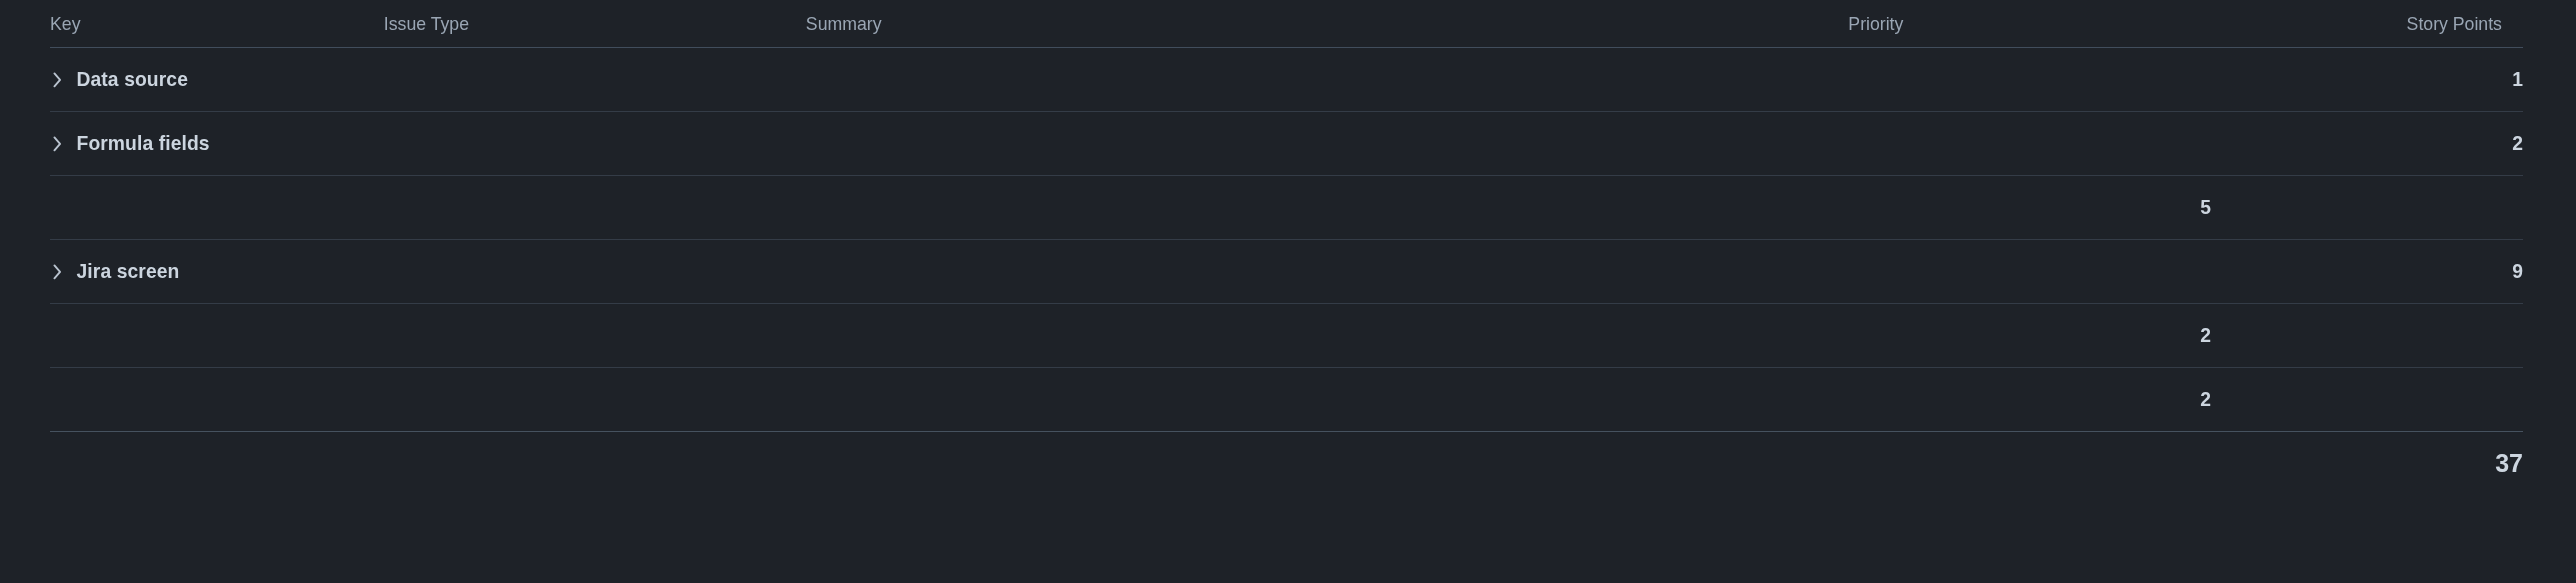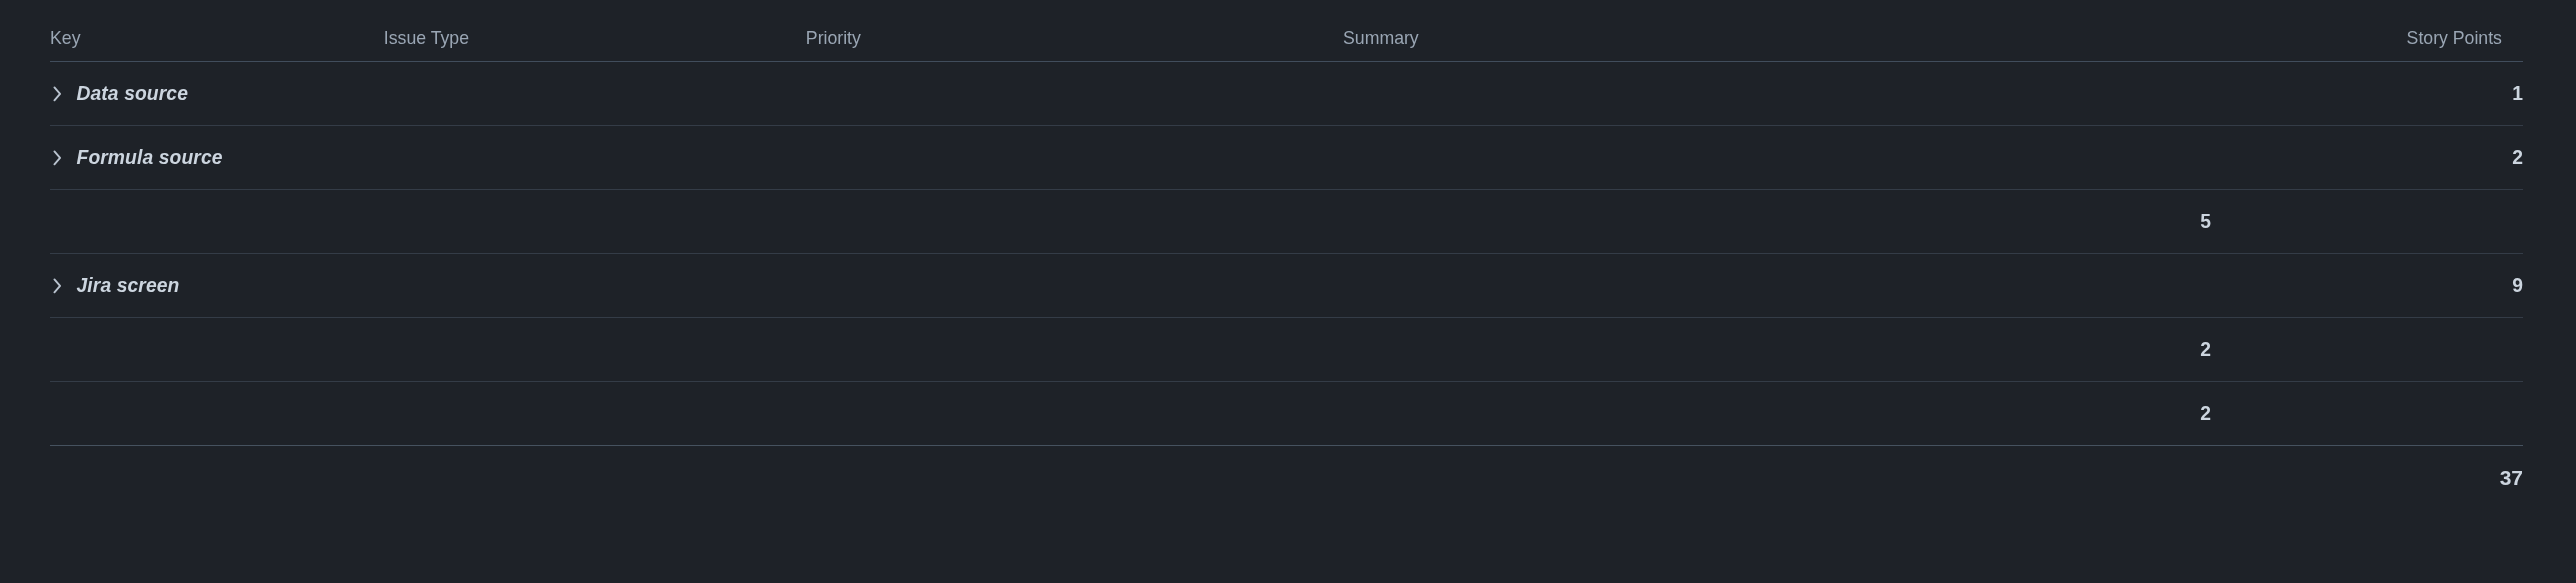--- a/index.html
+++ b/index.html
@@ -28,21 +28,21 @@
   .col-key        { width: 312px; }
   .col-issuetype  { width: 407px; }
   .col-summary    { width: 1075px; }
   .col-priority   { width: 531px; }
   .col-points     { width: 148px; text-align: center; }
 
   
   .table-header {
     display: flex;
     align-items: flex-end;
-    height: 62px;
+    height: 48px;
     padding-bottom: 0;
     box-sizing: border-box;
     border-bottom: 1.6px solid #414d5c;
     gap: 44px;
   }
   .table-header .hcell {
     font-size: 17.7px;
     font-weight: 400;
     color: #9aa6b4;
     line-height: 1;
@@ -66,21 +66,20 @@
     font-size: 19.3px;
     line-height: 1;
     box-sizing: border-box;
     white-space: nowrap;
     overflow: hidden;
   }
   .group-row .cell.col-key {
     display: flex;
     align-items: flex-end;
     gap: 10.5px;
-    font-style: italic;
   }
 
   .chevron {
     display: inline-flex;
     align-items: center;
     justify-content: center;
     width: 16px;
     height: 19.3px;
     flex: 0 0 auto;
   }
@@ -108,36 +107,36 @@
     border-top: 1.6px solid #46525f;
     box-sizing: border-box;
     margin-top: -0.8px;
   }
   .total-row .cell {
     box-sizing: border-box;
     white-space: nowrap;
     overflow: hidden;
   }
   .total-value {
-    font-size: 21px;
+    font-size: 25px;
     font-weight: 700;
     color: #ccd5df;
     text-align: right;
   }
 </style>
 </head>
 <body>
 
 <div class="issue-table">
 
   <div class="table-header">
     <div class="hcell col-key">Key</div>
     <div class="hcell col-issuetype">Issue Type</div>
+    <div class="hcell col-summary">Summary</div>
     <div class="hcell col-priority">Priority</div>
-    <div class="hcell col-summary">Summary</div>
     <div class="hcell col-points">Story Points</div>
   </div>
 
   <div class="table-body">
 
     <div class="group-row">
       <div class="cell col-key">
         <span class="chevron">
           <svg width="11.3" height="17.7" viewBox="0 0 14 22" fill="none" aria-hidden="true">
             <path d="M3 3 L10 11 L3 19" stroke="#b9c3cf" stroke-width="2.4" stroke-linecap="round" stroke-linejoin="round"></path>
@@ -151,21 +150,21 @@
       <div class="cell col-points points-value">1</div>
     </div>
 
     <div class="group-row">
       <div class="cell col-key">
         <span class="chevron">
           <svg width="11.3" height="17.7" viewBox="0 0 14 22" fill="none" aria-hidden="true">
             <path d="M3 3 L10 11 L3 19" stroke="#b9c3cf" stroke-width="2.4" stroke-linecap="round" stroke-linejoin="round"></path>
           </svg>
         </span>
-        <span class="group-label">Formula source</span>
+        <span class="group-label">Formula fields</span>
       </div>
       <div class="cell col-issuetype"></div>
       <div class="cell col-summary"></div>
       <div class="cell col-priority"></div>
       <div class="cell col-points points-value">2</div>
     </div>
 
     <div class="group-row">
       <div class="cell col-issuetype"></div>
       <div class="cell col-summary"></div>

